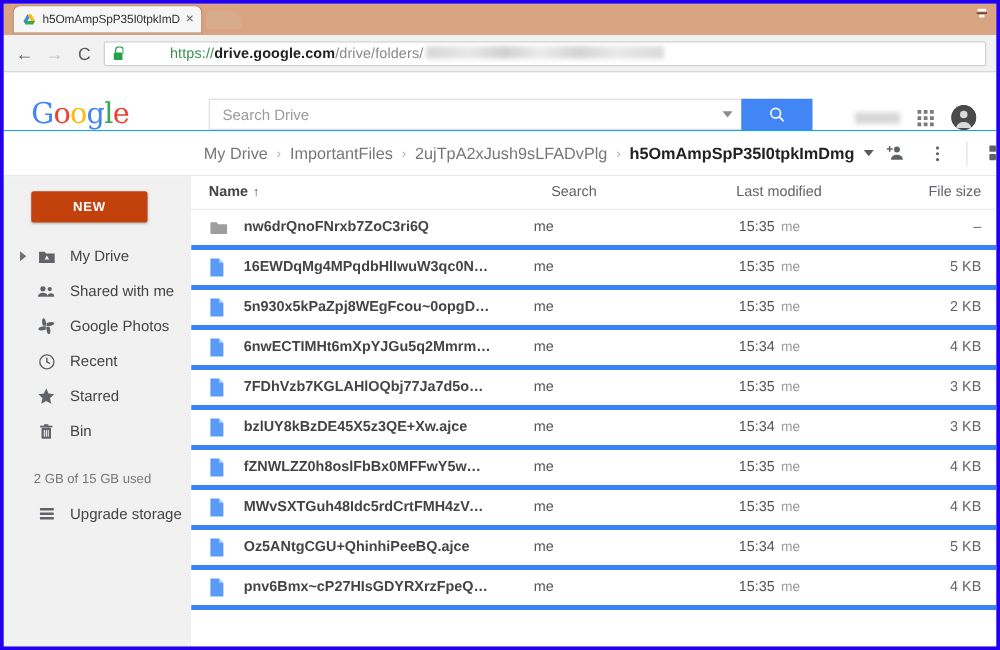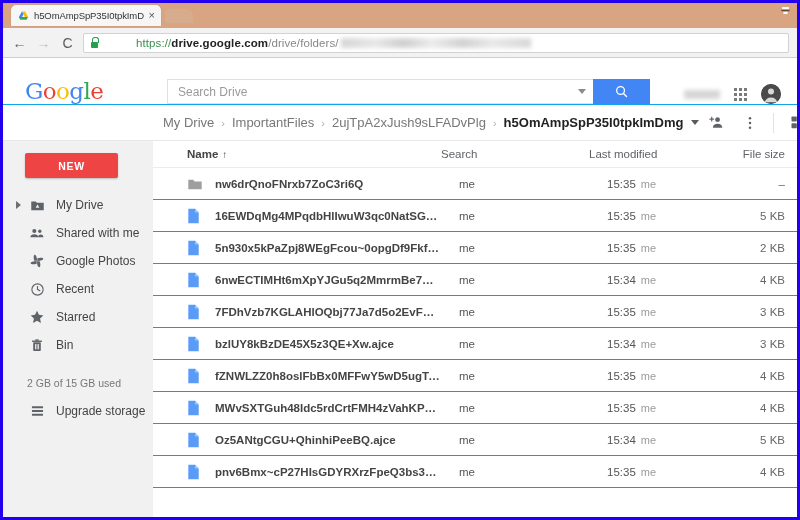--- a/index.html
+++ b/index.html
@@ -289,21 +289,21 @@
   }
   .sidebar {
     width: 150px;
     background: #f1f1f1;
     padding-top: 12px;
     flex: 0 0 auto;
   }
   .new-btn {
     width: 93px;
     height: 25px;
-    background: #ef4444;
+    background: #c2410c;
     color: #fff;
     font-size: 10.5px;
     font-weight: bold;
     letter-spacing: 0.6px;
     border: none;
     border-radius: 2px;
     margin-left: 22px;
     cursor: pointer;
     box-shadow: 0 1px 2px rgba(0,0,0,0.22);
     font-family: "Liberation Sans", sans-serif;
@@ -361,35 +361,36 @@
   }
   .list-head {
     height: 27px;
     display: flex;
     align-items: center;
     border-bottom: 1px solid #ececec;
     font-size: 11.5px;
     color: #5f6368;
     padding-left: 14px;
   }
-  .col-name { flex: 1; font-weight: bold; color: #444; display: flex; align-items: center; gap: 4px; min-width: 0; margin-left: 20px;}
+  .col-name { flex: 1; font-weight: bold; color: #444; display: flex; align-items: center; gap: 4px; min-width: 0;}
   .col-owner { width: 148px; flex: 0 0 auto; }
   .col-mod { width: 130px; flex: 0 0 auto; }
   .col-size { width: 78px; flex: 0 0 auto; text-align: right; padding-right: 12px; }
   .sort-arrow { font-size: 10px; color: #444; }
 
   .row {
     height: 32px;
     display: flex;
     align-items: center;
-    border-bottom: 1px solid #3b82f6;
+    border-bottom: 4px solid #3b82f6;
     font-size: 11.5px;
     color: #444;
     padding-left: 14px;
     cursor: pointer;
+    gap: 16px;
   }
   .row .col-name { gap: 0; }
   .file-icon {
     width: 28px; flex: 0 0 auto;
     display: flex; align-items: center;
   }
   .row-name {
     white-space: nowrap;
     overflow: hidden;
     text-overflow: ellipsis;

